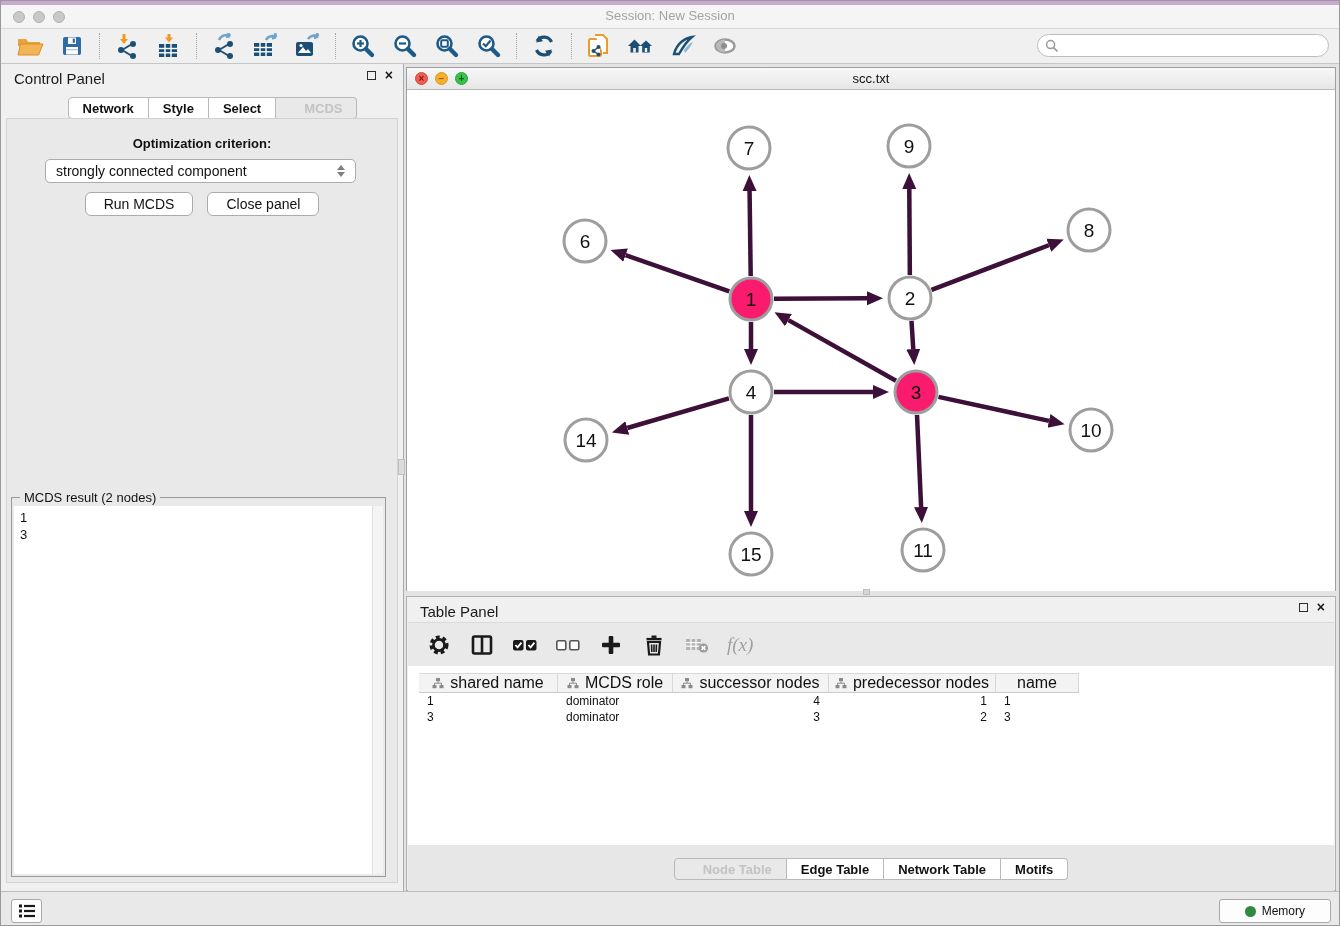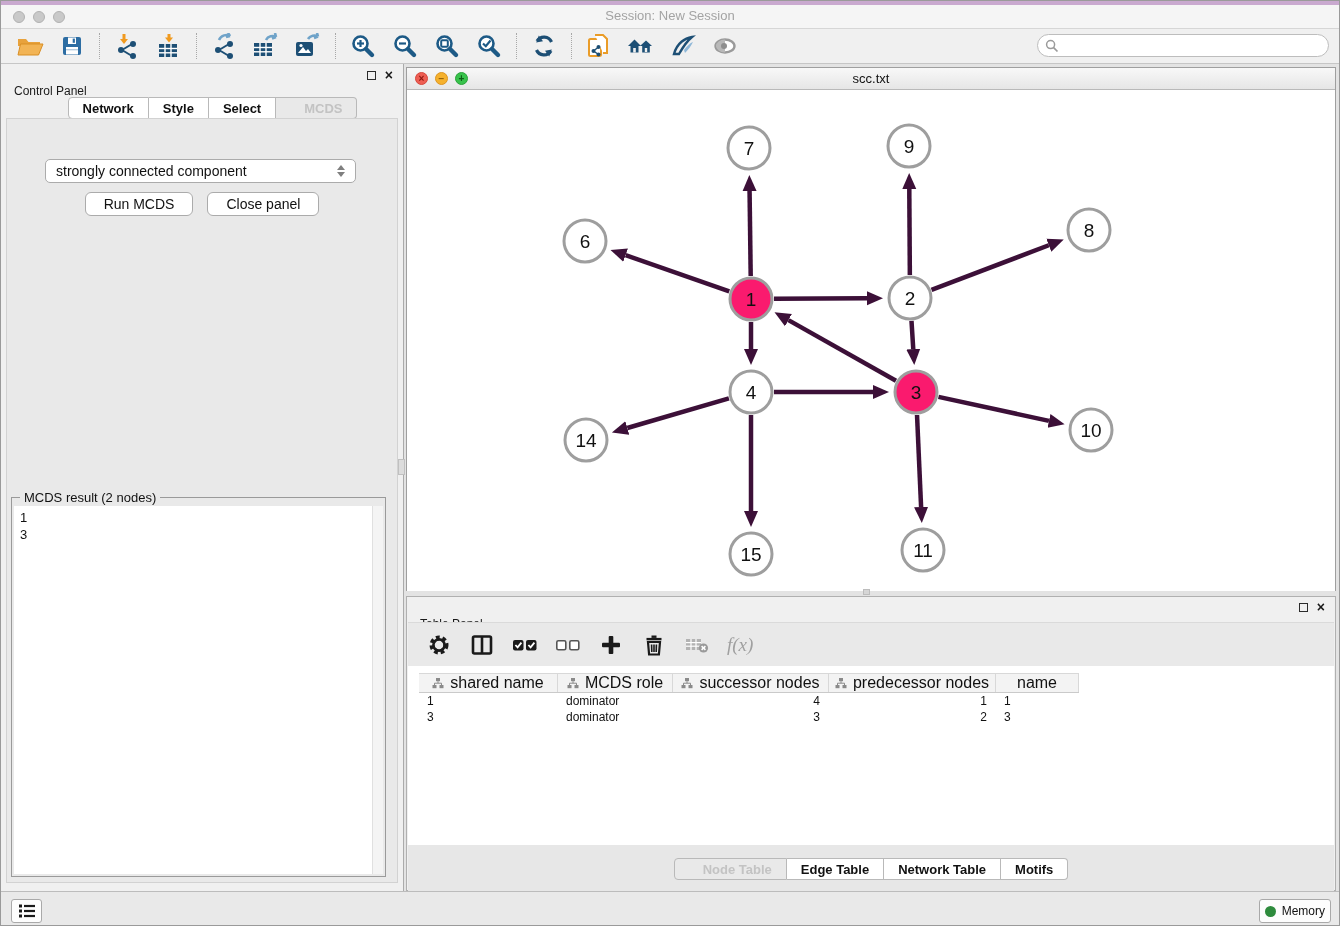--- a/index.html
+++ b/index.html
@@ -24,21 +24,21 @@
   .tb-btn { width:42px; height:30px; display:flex; align-items:center; justify-content:center; cursor:default; }
   .tb-sep { width:1px; height:26px; border-left:1px dotted #a8a8a8; margin:0 6px; }
   .searchbox { position:absolute; right:10px; top:5px; width:292px; height:23px; background:#fff;
                border:1px solid #bdbdbd; border-radius:12px; display:flex; align-items:center; padding-left:7px; }
   .searchbox input { border:none; outline:none; flex:1; font-size:12px; background:transparent; height:18px; margin-left:4px;}
 
   
   .control-panel { position:absolute; left:0; top:63px; width:403px; height:827px;
                    background:#f0f0f0; border-right:1px solid #ababab; }
   .panel-head { position:relative; height:26px; }
-  .panel-title { position:absolute; left:13px; top:20px; font-size:12px; color:#1a1a1a; }
+  .panel-title { position:absolute; left:13px; top:6px; font-size:15px; color:#1a1a1a; }
   .panel-btns { position:absolute; right:10px; top:6px; display:flex; gap:9px; align-items:center; }
   .float-box { width:9px; height:9px; border:1.5px solid #2b2b2b; background:transparent; }
   .close-x { font-size:14px; font-weight:bold; color:#1a1a1a; line-height:11px; }
 
   .cp-tabs { position:absolute; left:0; right:0; top:33px; display:flex; justify-content:center;margin-left:21px; }
   .tab { height:22px; padding:0 14px; font-size:13px; font-weight:bold; background:#fff;
          border:1px solid #b9b9b9; border-left:none; display:flex; align-items:center; color:#111; }
   .tab:first-child { border-left:1px solid #b9b9b9; border-radius:4px 0 0 4px; }
   .tab:last-child { border-radius:0 4px 4px 0; }
   .tab.disabled-active { background:#e9e9e9; color:#c3c3c3;padding-left:28px; }
@@ -107,21 +107,21 @@
   .td.r { text-align:right; padding-right:9px; }
 
   .tp-tabs-strip { position:absolute; left:1px; right:1px; top:248px; height:46px; background:#e7e7e7; }
   .tp-tabs { position:absolute; left:0; right:0; top:13px; display:flex; justify-content:center; }
 
   
   .statusbar { position:absolute; left:0; top:890px; width:100%; height:36px; background:#e9e9e9;
                border-top:1px solid #bcbcbc; }
   .sb-left-btn { position:absolute; left:10px; top:7px; width:31px; height:24px; background:#fdfdfd;
                  border:1px solid #a9a9a9; border-radius:3px; display:flex; align-items:center; justify-content:center; }
-  .sb-memory { position:absolute; right:8px; top:7px; height:24px; padding:0 5px; background:#fdfdfd;
+  .sb-memory { position:absolute; right:8px; top:7px; height:24px; padding:0 25px; background:#fdfdfd;
                border:1px solid #a9a9a9; border-radius:3px; display:flex; align-items:center; gap:6px;
                font-size:12px; color:#111; }
   .mem-dot { width:11px; height:11px; border-radius:50%; background:#2e8b3d; }
 </style>
 </head>
 <body>
 
 <div id="frame">
 
   <div class="titlebar">
@@ -306,20 +306,21 @@
         <div class="close-x">×</div>
       </div>
     </div>
     <div class="cp-tabs">
       <div class="tab">Network</div>
       <div class="tab">Style</div>
       <div class="tab">Select</div>
       <div class="tab disabled-active">MCDS</div>
     </div>
     <div class="cp-content">
+      <div class="opt-label">Optimization criterion:</div>
       <div class="opt-select">
         <span>strongly connected component</span>
         <span class="stepper">
             <span class="tri-up"></span>
             <span class="tri-dn"></span>
           </span>
       </div>
       <div class="cp-buttons">
         <div class="push-btn">Run MCDS</div>
         <div class="push-btn">Close panel</div>

